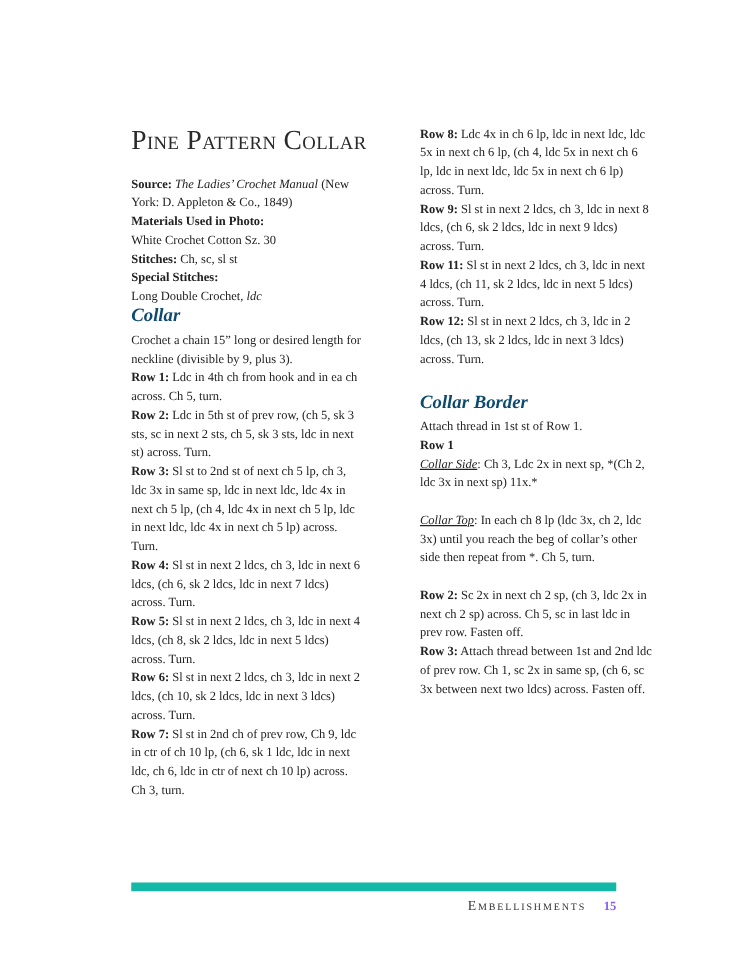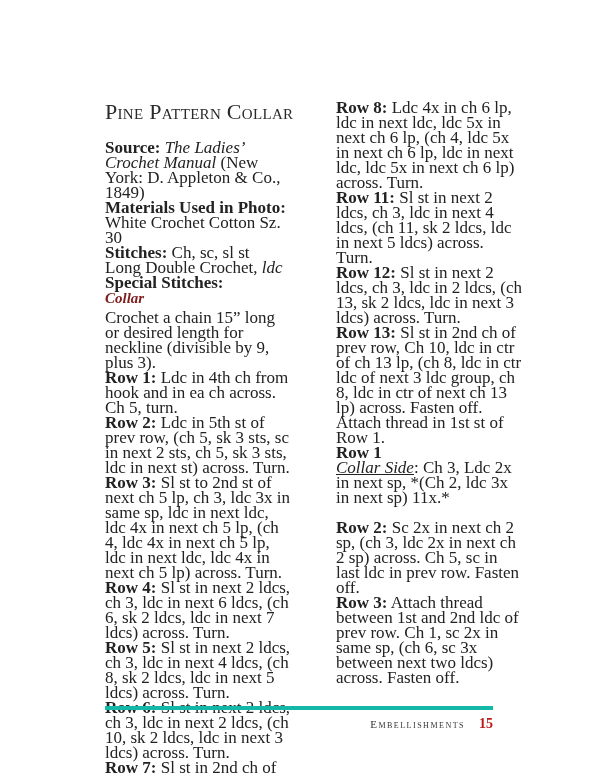--- a/index.html
+++ b/index.html
@@ -24,107 +24,109 @@
   .page-title {
     margin: 0 0 16px 0;
     font-size: 22px;
     font-weight: normal;
     font-variant: small-caps;
     letter-spacing: 0.3px;
     color: #2a2a2a;
     line-height: 1.1;
     white-space: nowrap;
   }
-  p { margin: 0; font-size: 17px; line-height: 15px; }
+  p { margin: 0; font-size: 10px; line-height: 15px; }
   .source-para { margin-bottom: 0; }
   .materials { }
   .section-heading {
     margin: 0 0 3px 0;
     font-size: 15px;
     font-weight: bold;
     font-style: italic;
     line-height: 17px;
-    color: #7f1d1d;
+    color: #0c4a6e;
   }
   .heading-space { margin-top: 19px; }
   .row b, p b { font-weight: bold; }
   .u-lead { font-style: italic; text-decoration: underline; }
   .gap-above { margin-top: 15px; }
   .footer {
     position: absolute;
     left: 105px;
     top: 706px;
     width: 388px;
-    border-top: 4px solid #14b8a6;
+    border-top: 7px solid #14b8a6;
     padding-top: 6px;
     display: flex;
     justify-content: flex-end;
     align-items: baseline;
   }
   .footer-section {
     font-variant: small-caps;
     letter-spacing: 1.5px;
     font-size: 11px;
     color: #333333;
   }
   .footer-page {
     font-weight: bold;
-    font-size: 14px;
+    font-size: 10px;
     margin-left: 14px;
-    color: #b91c1c;
+    color: #8b5cf6;
   }
 </style>
 </head>
 <body>
 
 <div class="page">
 
   <div class="columns">
 
     <div class="col">
 
       <h1 class="page-title">Pine Pattern Collar</h1>
 
       <p class="source-para"><b>Source:</b> <i>The Ladies’ Crochet Manual</i> <span>(New York: D. Appleton &amp; Co., 1849)</span></p>
 
       <div class="materials">
         <p><b>Materials Used in Photo:</b></p>
         <p>White Crochet Cotton Sz. 30</p>
         <p><b>Stitches:</b> <span>Ch, sc, sl st</span></p>
+        <p><b>Special Stitches:</b></p>
         <p><span>Long Double Crochet,</span> <i>ldc</i></p>
-        <p><b>Special Stitches:</b></p>
       </div>
 
       <h2 class="section-heading">Collar</h2>
 
       <p>Crochet a chain 15” long or desired length for neckline (divisible by 9, plus 3).</p>
 
       <p class="row"><b>Row 1:</b> <span>Ldc in 4th ch from hook and in ea ch across. Ch 5, turn.</span></p>
       <p class="row"><b>Row 2:</b> <span>Ldc in 5th st of prev row, (ch 5, sk 3 sts, sc in next 2 sts, ch 5, sk 3 sts, ldc in next st) across. Turn.</span></p>
       <p class="row"><b>Row 3:</b> <span>Sl st to 2nd st of next ch 5 lp, ch 3, ldc 3x in same sp, ldc in next ldc, ldc 4x in next ch 5 lp, (ch 4, ldc 4x in next ch 5 lp, ldc in next ldc, ldc 4x in next ch 5 lp) across. Turn.</span></p>
       <p class="row"><b>Row 4:</b> <span>Sl st in next 2 ldcs, ch 3, ldc in next 6 ldcs, (ch 6, sk 2 ldcs, ldc in next 7 ldcs) across. Turn.</span></p>
       <p class="row"><b>Row 5:</b> <span>Sl st in next 2 ldcs, ch 3, ldc in next 4 ldcs, (ch 8, sk 2 ldcs, ldc in next 5 ldcs) across. Turn.</span></p>
       <p class="row"><b>Row 6:</b> <span>Sl st in next 2 ldcs, ch 3, ldc in next 2 ldcs, (ch 10, sk 2 ldcs, ldc in next 3 ldcs) across. Turn.</span></p>
       <p class="row"><b>Row 7:</b> <span>Sl st in 2nd ch of prev row, Ch 9, ldc in ctr of ch 10 lp, (ch 6, sk 1 ldc, ldc in next ldc, ch 6, ldc in ctr of next ch 10 lp) across. Ch 3, turn.</span></p>
 
     </div>
 
     <div class="col">
 
       <p class="row"><b>Row 8:</b> <span>Ldc 4x in ch 6 lp, ldc in next ldc, ldc 5x in next ch 6 lp, (ch 4, ldc 5x in next ch 6 lp, ldc in next ldc, ldc 5x in next ch 6 lp) across. Turn.</span></p>
+      <p class="row"><b>Row 9:</b> <span>Sl st in next 2 ldcs, ch 3, ldc in next 8 ldcs, (ch 6, sk 2 ldcs, ldc in next 9 ldcs) across. Turn.</span></p>
       <p class="row"><b>Row 11:</b> <span>Sl st in next 2 ldcs, ch 3, ldc in next 4 ldcs, (ch 11, sk 2 ldcs, ldc in next 5 ldcs) across. Turn.</span></p>
       <p class="row"><b>Row 12:</b> <span>Sl st in next 2 ldcs, ch 3, ldc in 2 ldcs, (ch 13, sk 2 ldcs, ldc in next 3 ldcs) across. Turn.</span></p>
-      <p class="row"><b>Row 13:</b> <span>Sl st in 2nd ch of prev row, Ch 10, ldc in ctr of ch 13 lp, (ch 8, ldc in ctr ldc of next 3 ldc group, ch 8, ldc in ctr of next ch 13 lp) across. Fasten off.</span></p>
 
+      <h2 class="section-heading heading-space">Collar Border</h2>
 
       <p>Attach thread in 1st st of Row 1.</p>
       <p><b>Row 1</b></p>
 
       <p><span class="u-lead">Collar Side</span><span>: Ch 3, Ldc 2x in next sp, *(Ch 2, ldc 3x in next sp) 11x.*</span></p>
 
+      <p class="gap-above"><span class="u-lead">Collar Top</span><span>: In each ch 8 lp (ldc 3x, ch 2, ldc 3x) until you reach the beg of collar’s other side then repeat from *. Ch 5, turn.</span></p>
 
       <p class="row gap-above"><b>Row 2:</b> <span>Sc 2x in next ch 2 sp, (ch 3, ldc 2x in next ch 2 sp) across. Ch 5, sc in last ldc in prev row. Fasten off.</span></p>
       <p class="row"><b>Row 3:</b> <span>Attach thread between 1st and 2nd ldc of prev row. Ch 1, sc 2x in same sp, (ch 6, sc 3x between next two ldcs) across. Fasten off.</span></p>
 
     </div>
 
   </div>
 
   <div class="footer">
     <span class="footer-section">Embellishments</span>

